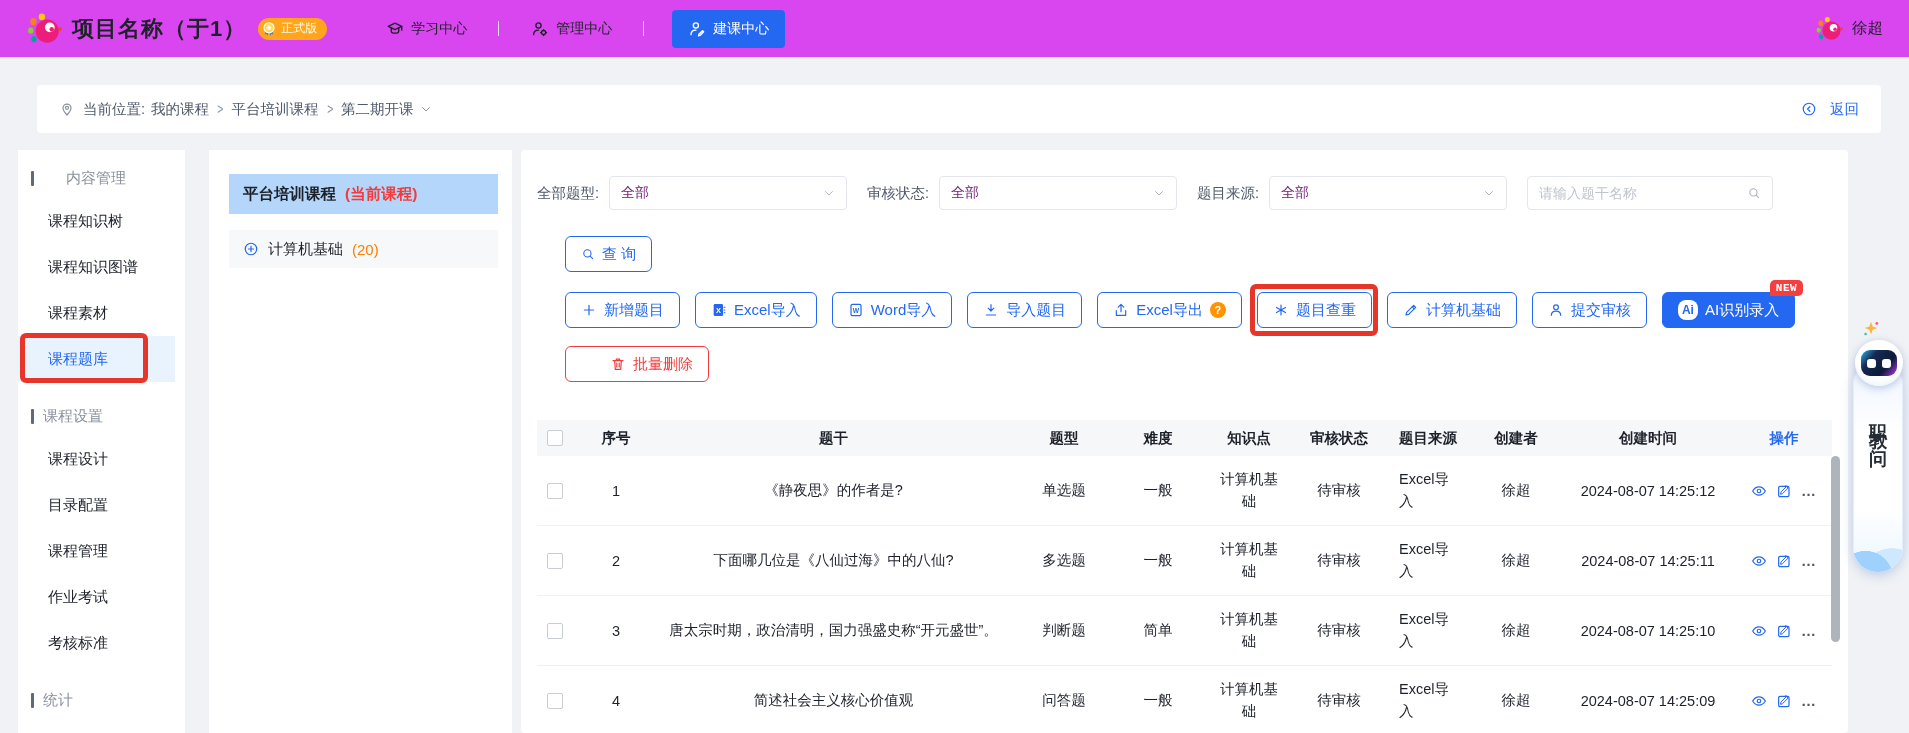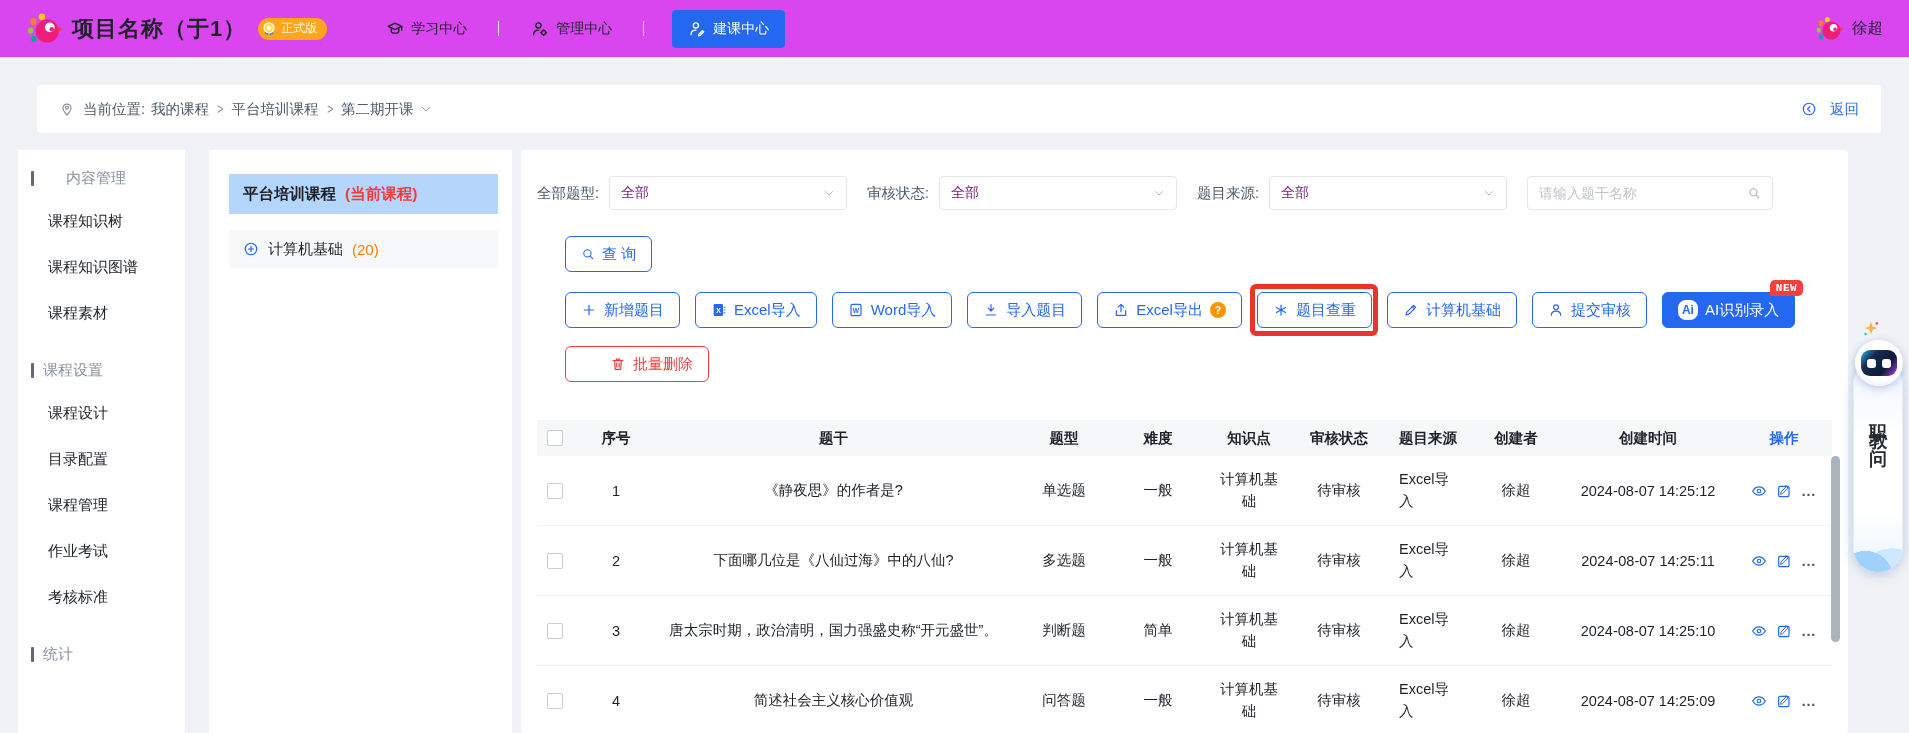--- a/index.html
+++ b/index.html
@@ -240,20 +240,25 @@
       <span>课程知识图谱</span>
 
     </div>
 
     <div class="side-entry item">
 
       <span>课程素材</span>
 
     </div>
 
+    <div class="side-entry item active">
+
+      <span>课程题库</span>
+      <span class="anno-box"></span>
+    </div>
 
     <div class="side-entry section">
       <span class="bar"></span>
       <span>课程设置</span>
 
     </div>
 
     <div class="side-entry item">
 
       <span>课程设计</span>

